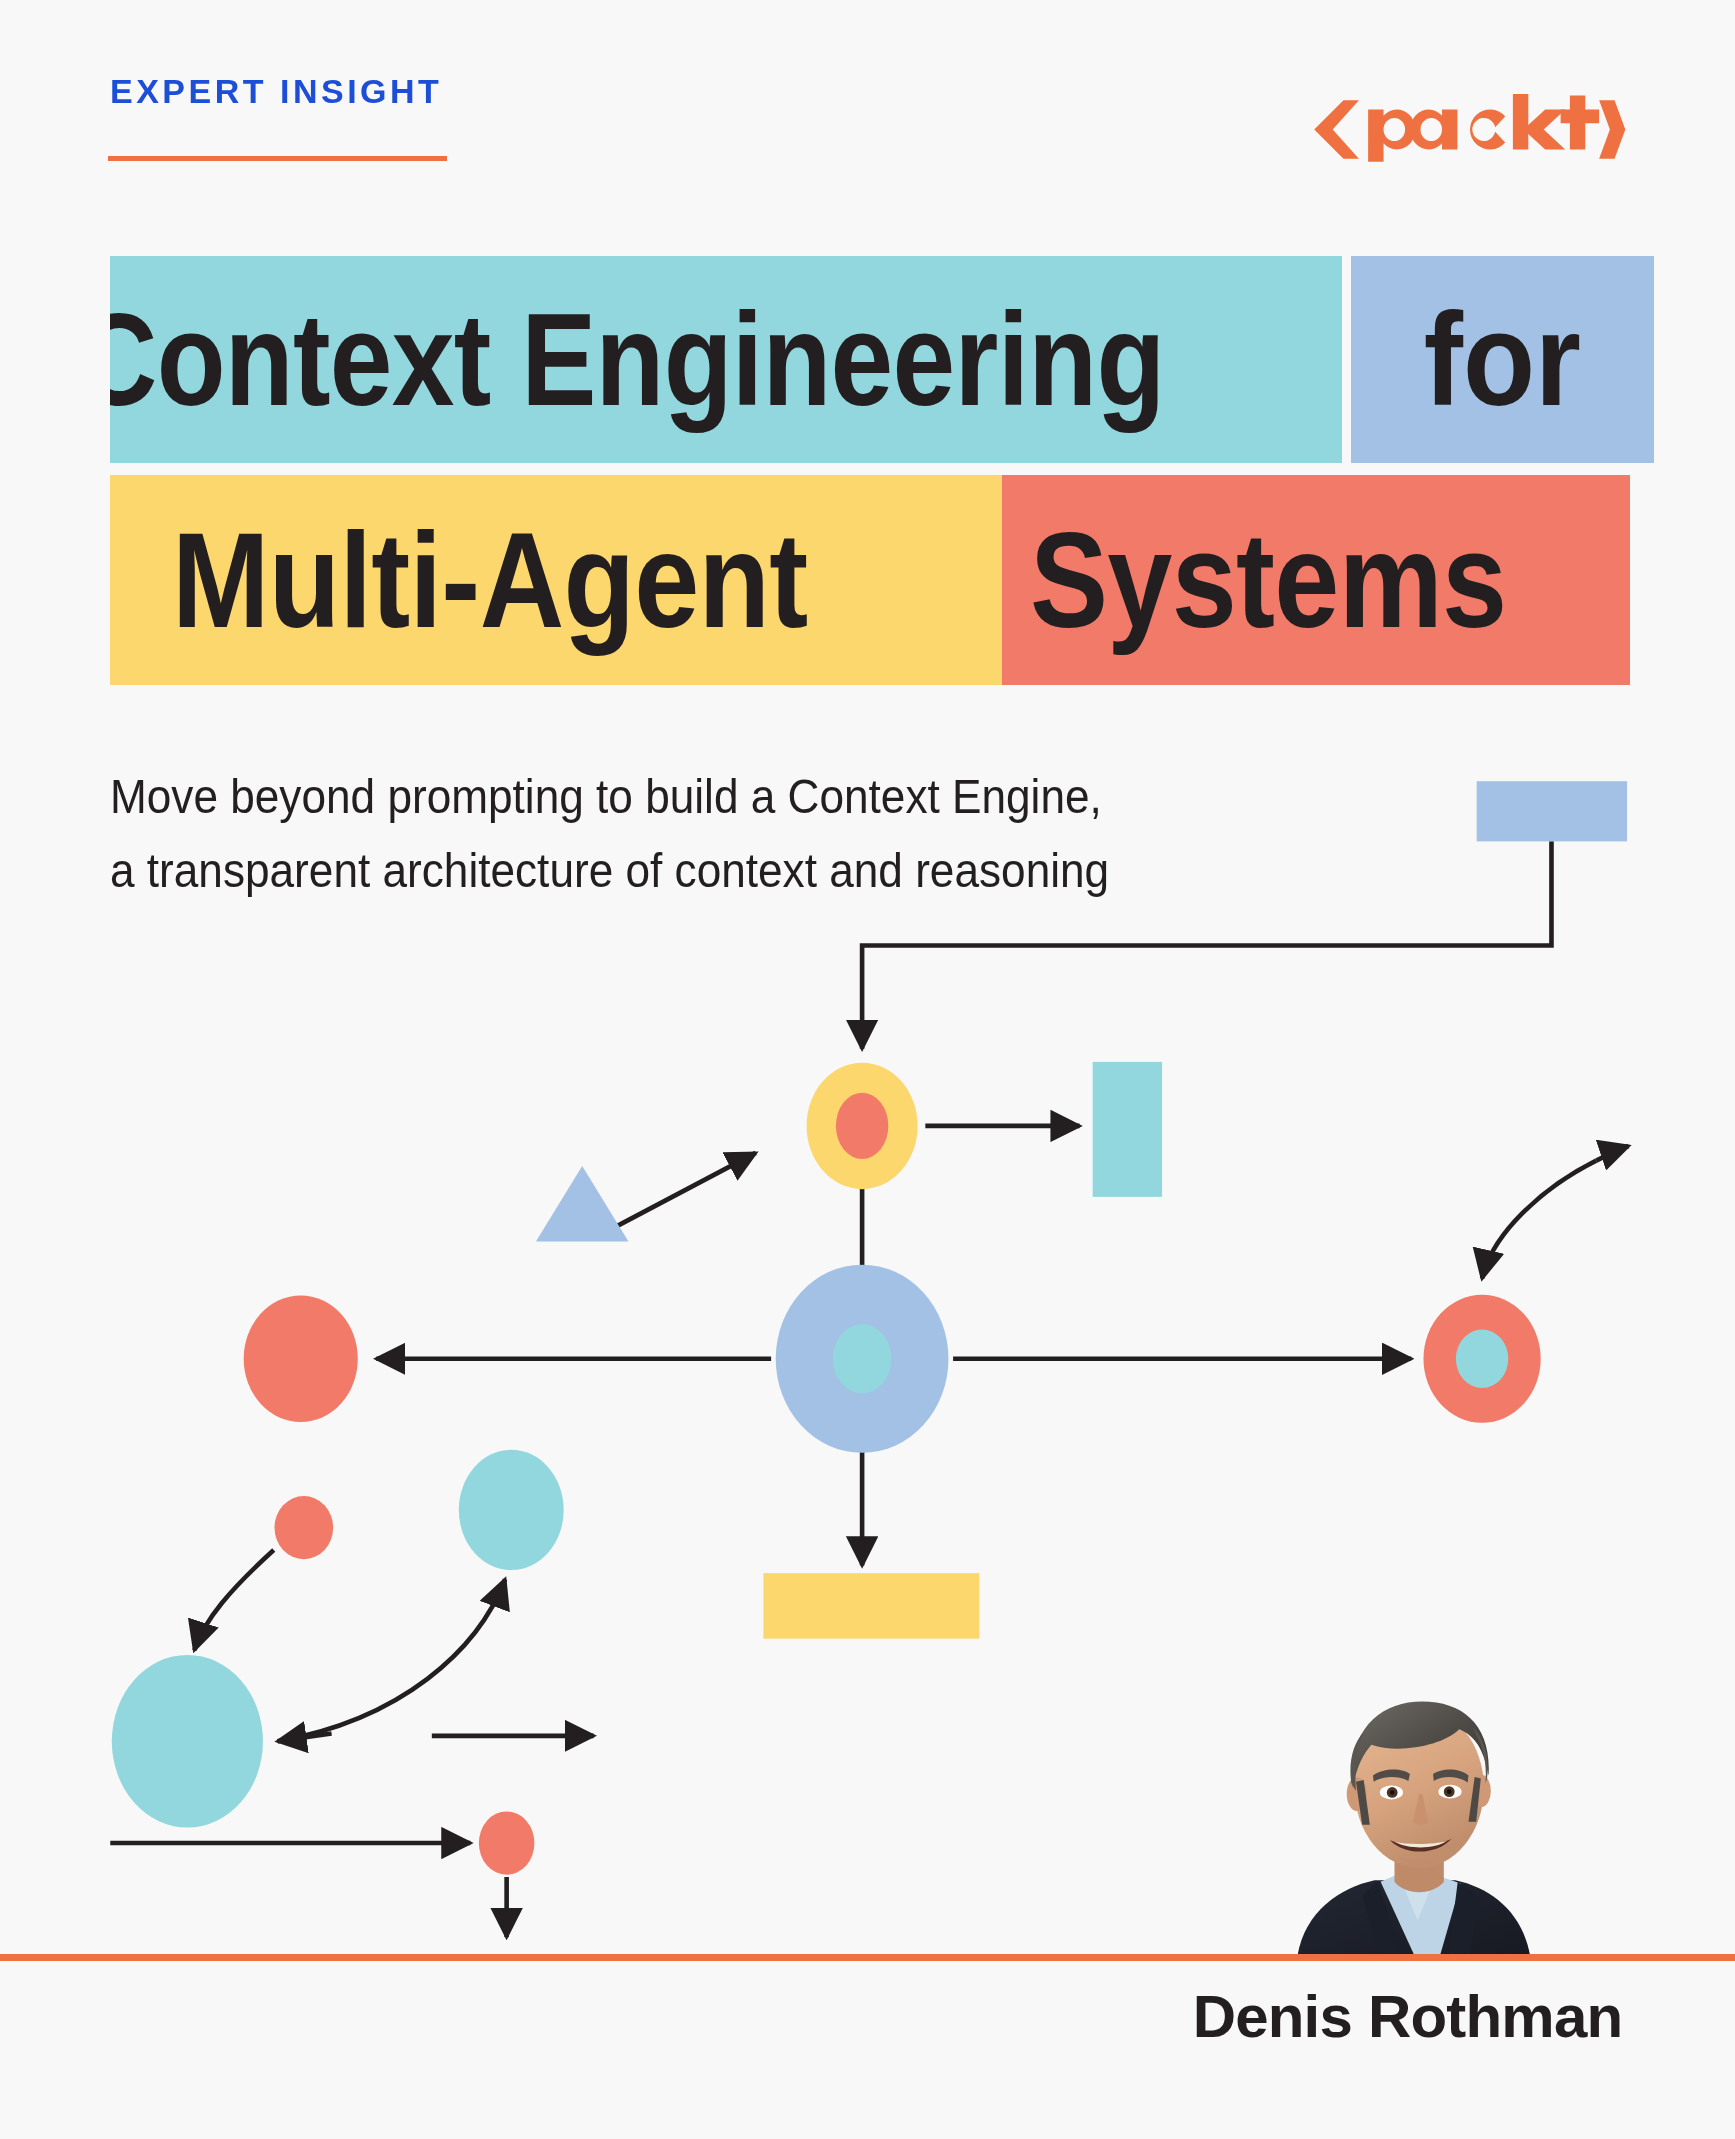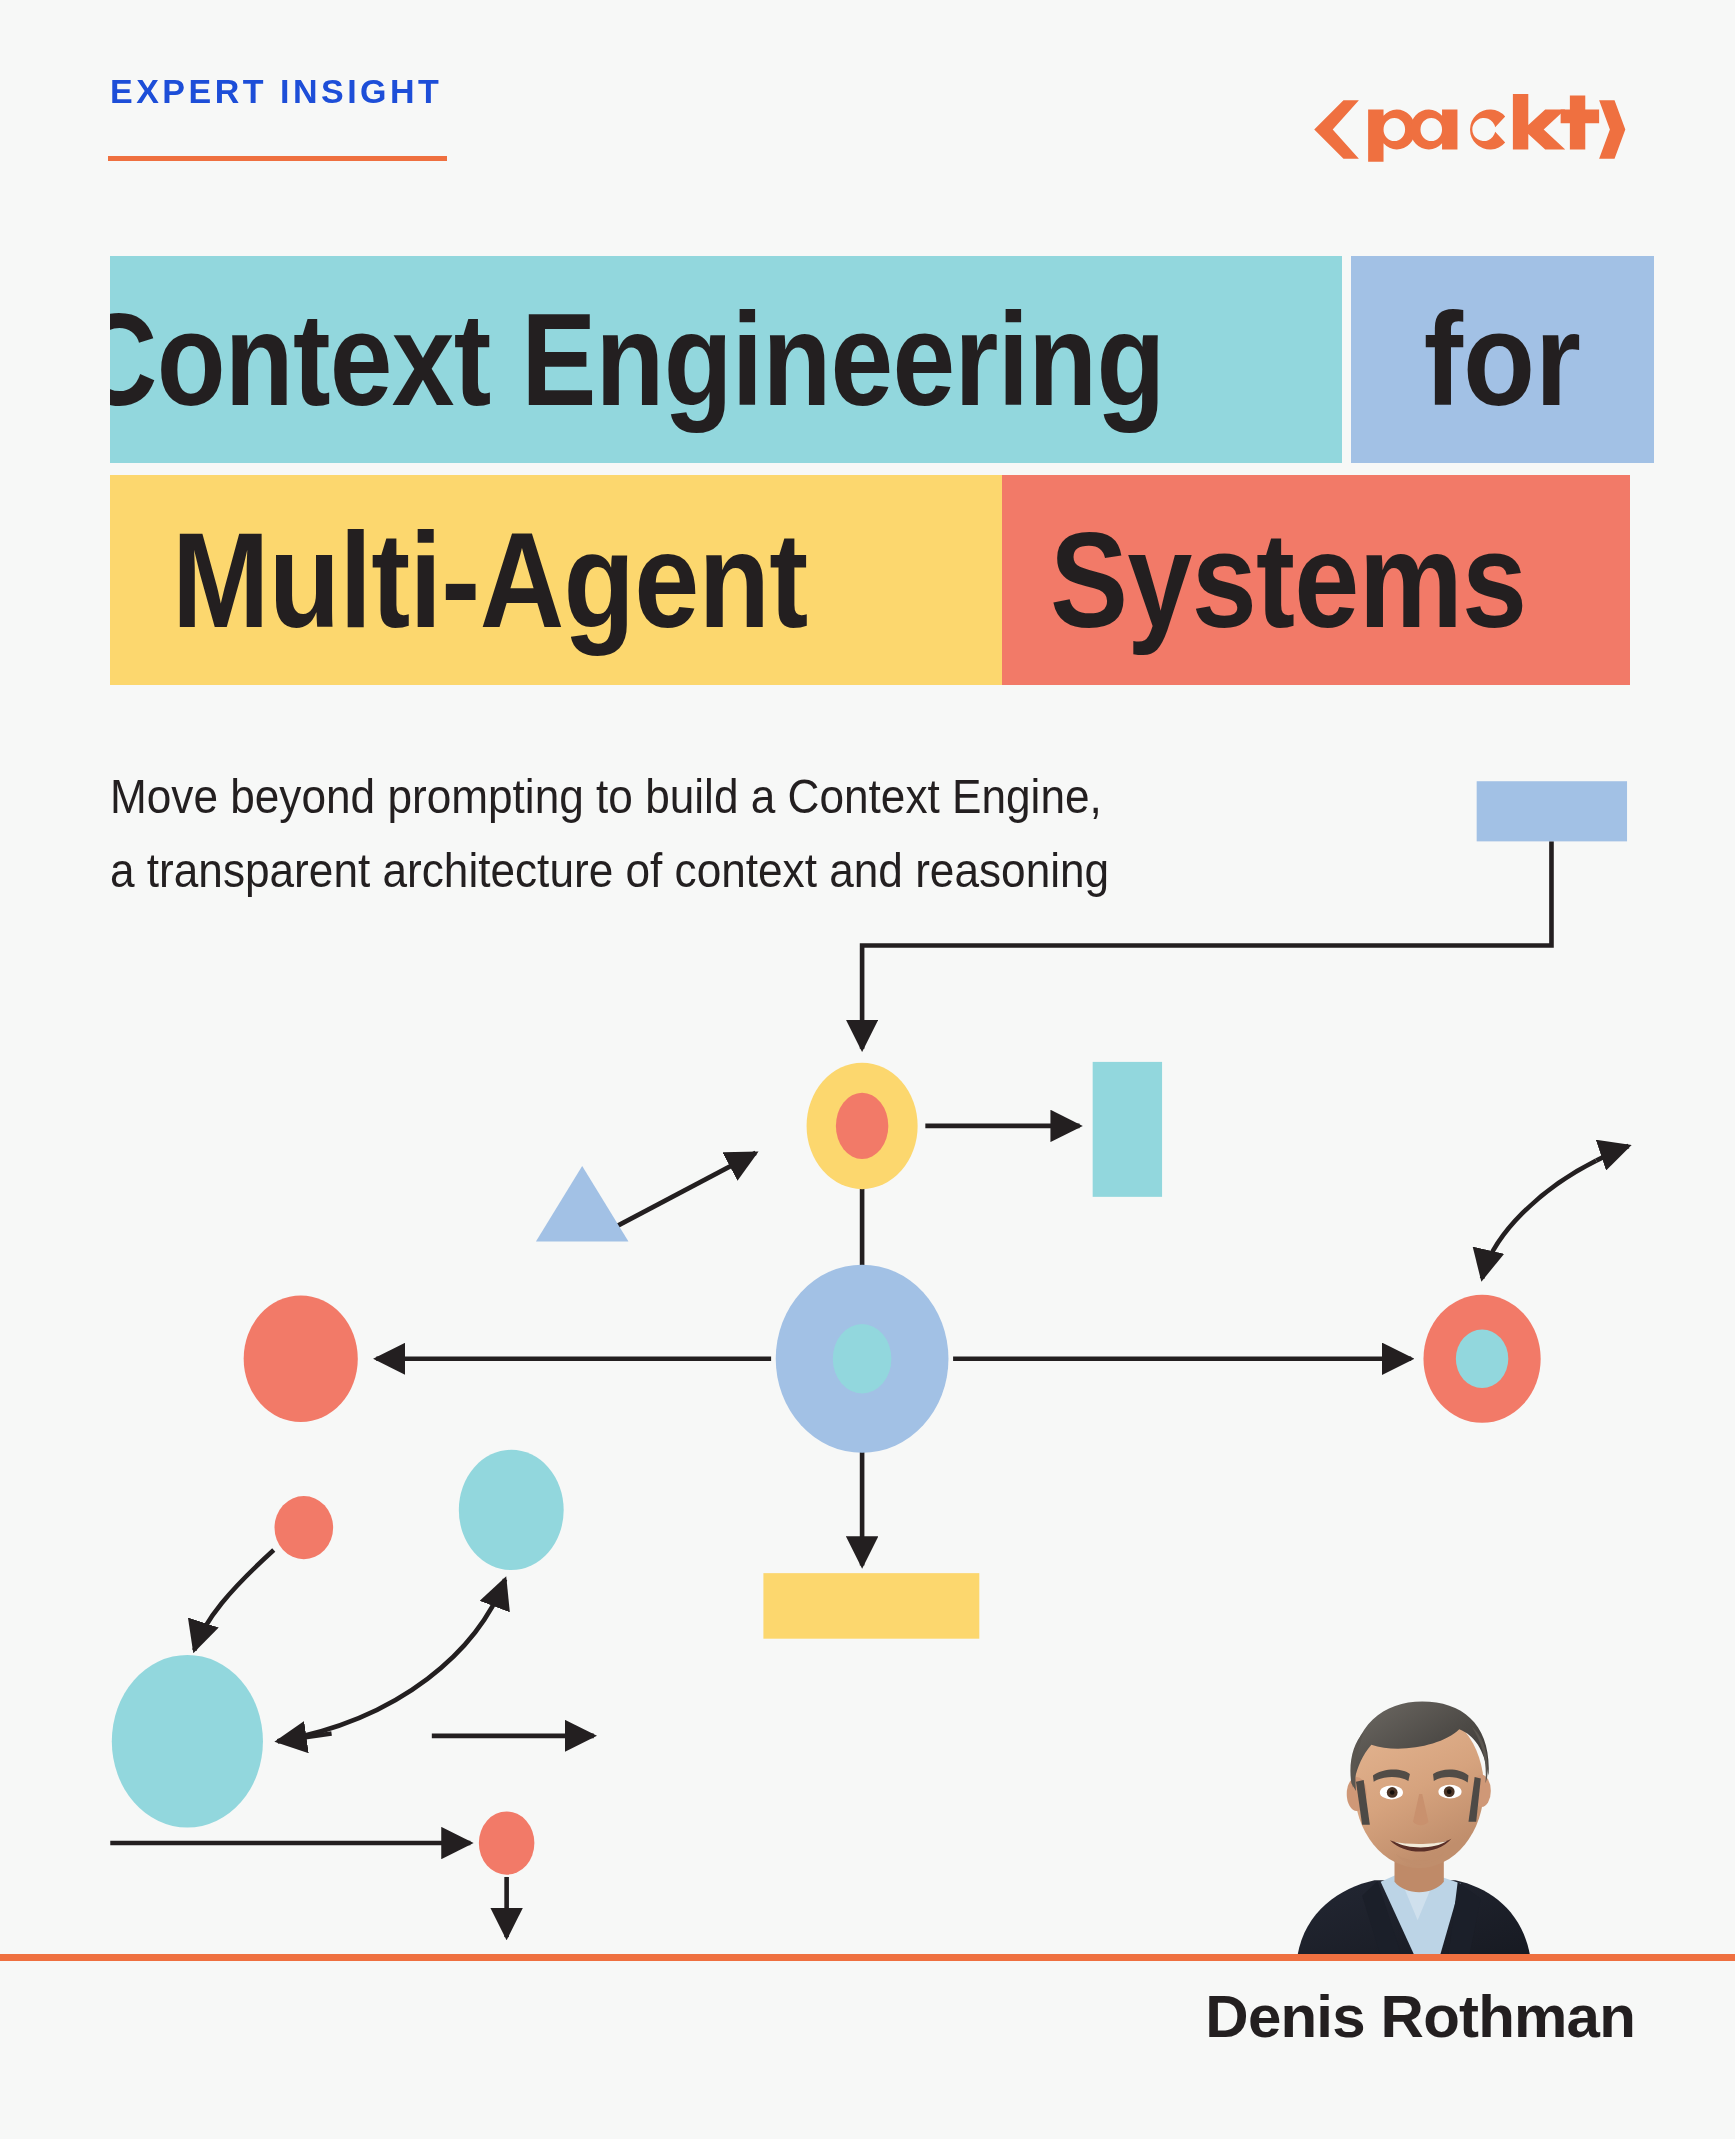--- a/index.html
+++ b/index.html
@@ -88,21 +88,21 @@
     background: #fcd76e;
     padding-left: 62px;
     box-sizing: border-box;
   }
   #block-multi span { font-size: 136px; letter-spacing: -0.8px; }
 
   #block-systems {
     left: 1002px; top: 475px;
     width: 628px; height: 210px;
     background: #f27a68;
-    padding-left: 48px;
+    padding-left: 28px;
     box-sizing: border-box;
   }
   #block-systems span { font-size: 136px; letter-spacing: -0.8px; }
 
   
   .subtitle {
     position: absolute;
     left: 110px;
     top: 760px;
     width: 1326px;
@@ -139,21 +139,21 @@
     position: absolute;
     left: 0; top: 1954px;
     width: 1735px; height: 7px;
     background: #ef7040;
   }
   .author-name {
     position: absolute;
     left: 1180px;
     top: 1982px;
     width: 455px;
-    text-align: right;
+    text-align: center;
     color: #231f20;
     font-size: 60px;
     font-weight: 700;
     font-family: "Liberation Sans", sans-serif;
     letter-spacing: -0.8px;
     white-space: nowrap;
   }
 </style>
 </head>
 <body>

